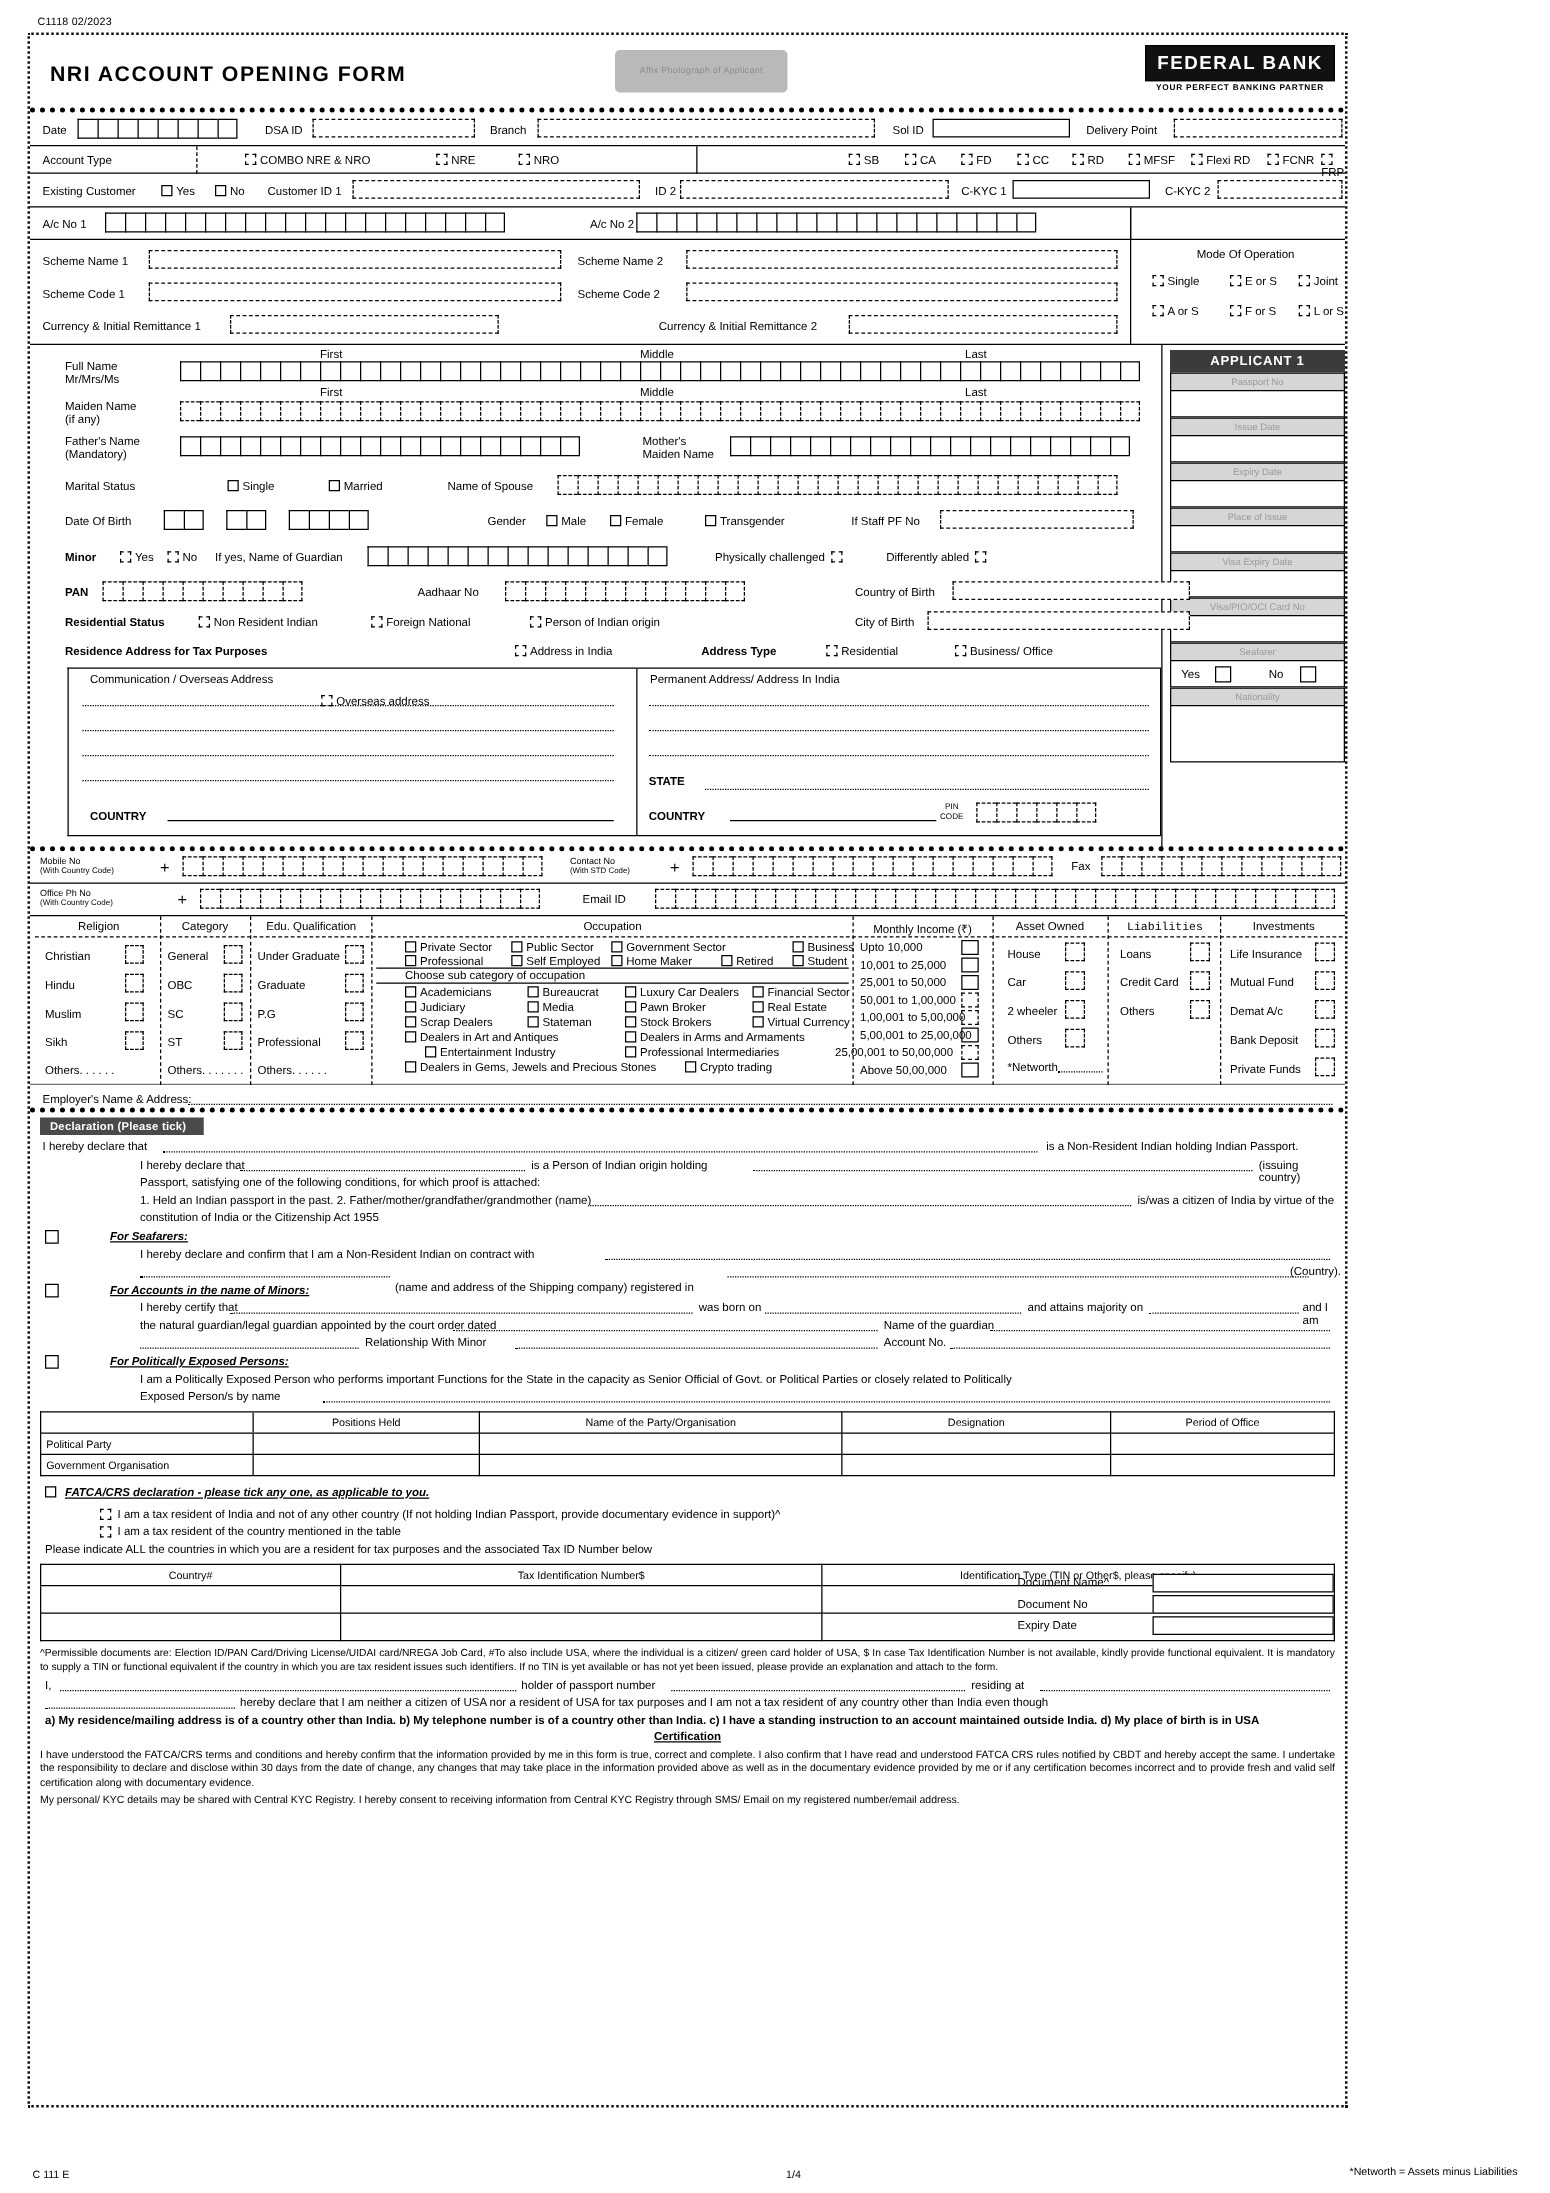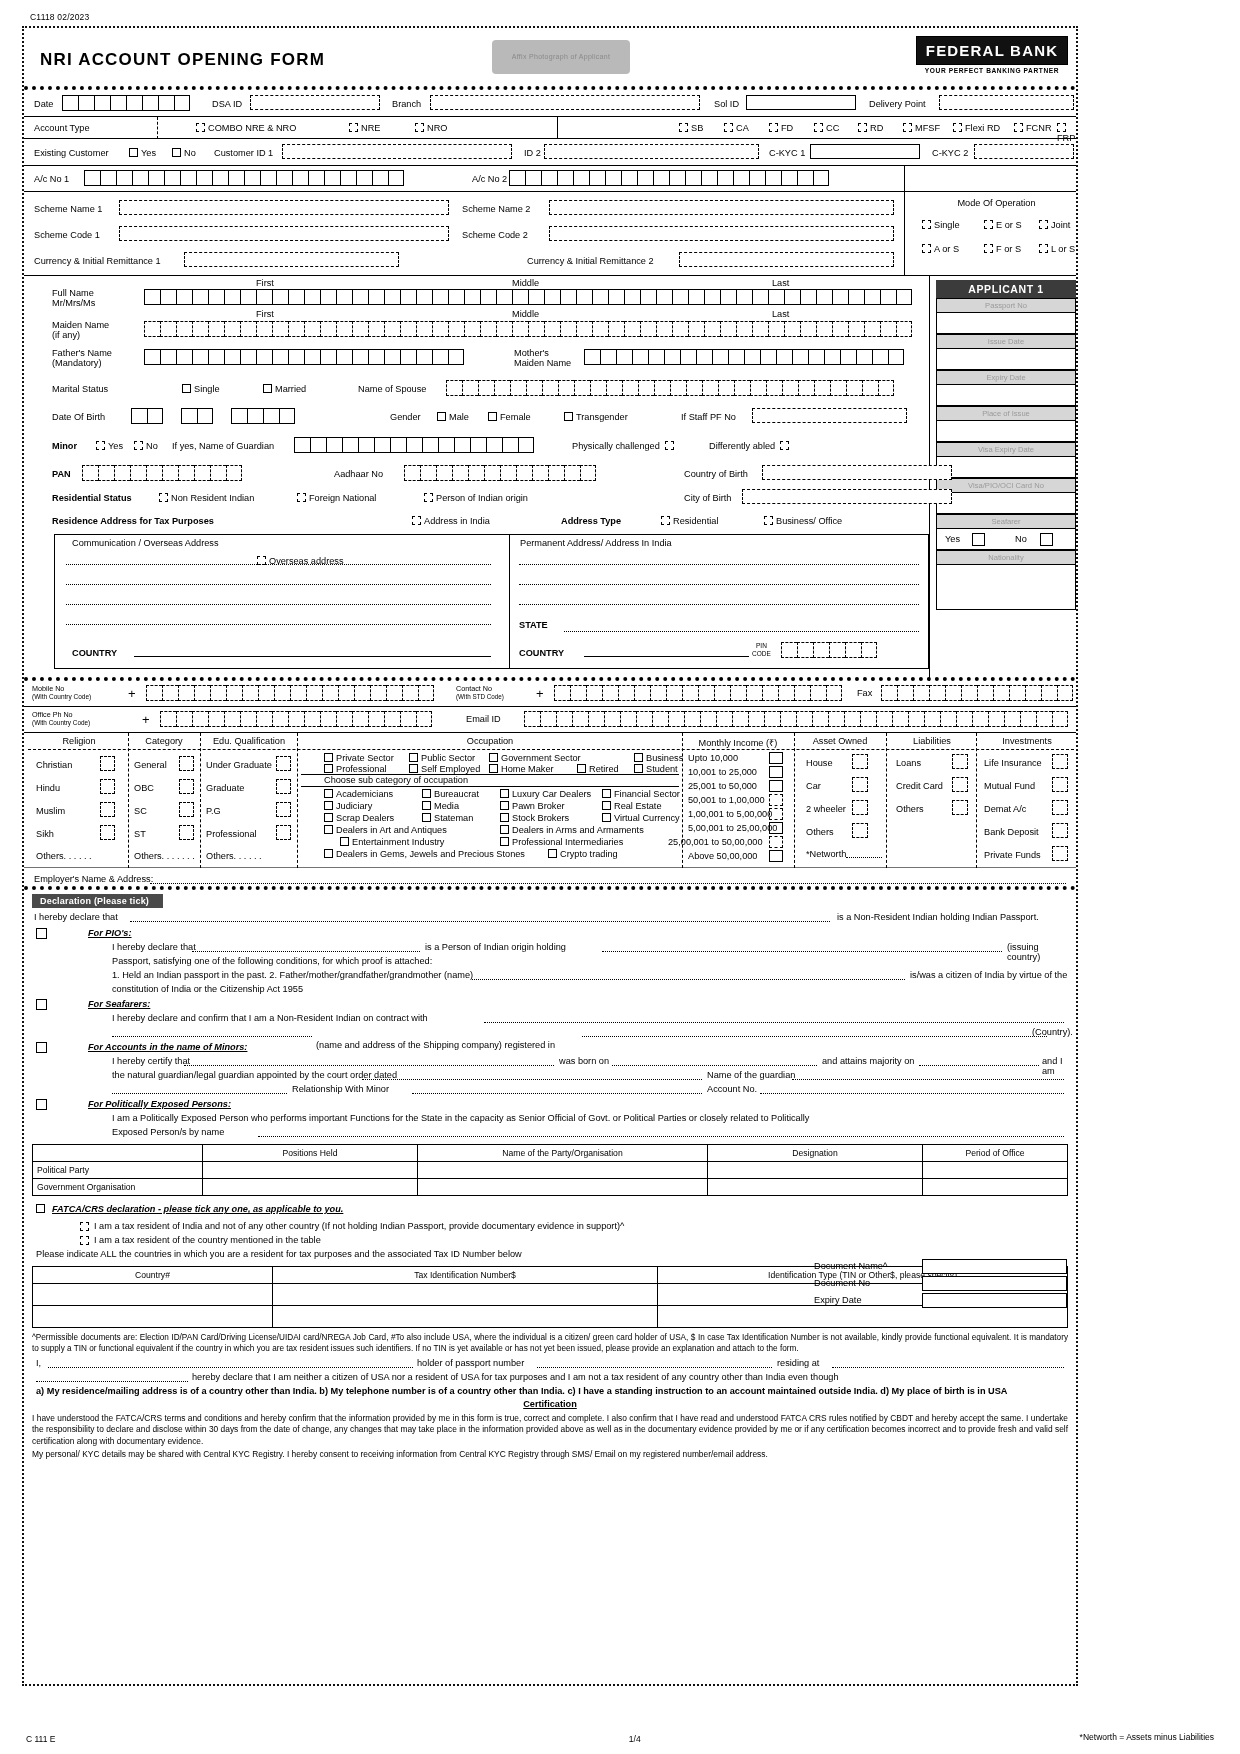--- a/index.html
+++ b/index.html
@@ -820,21 +820,21 @@
       <span class="abs" style="left:828px; top:21px; width:16px; height:15px; border:1px dashed #000;"></span>
       <span class="abs lbl" style="left:782px; top:48px;">Car</span>
       <span class="abs" style="left:828px; top:44px; width:16px; height:15px; border:1px dashed #000;"></span>
       <span class="abs lbl" style="left:782px; top:71px;">2 wheeler</span>
       <span class="abs" style="left:828px; top:67px; width:16px; height:15px; border:1px dashed #000;"></span>
       <span class="abs lbl" style="left:782px; top:94px;">Others</span>
       <span class="abs" style="left:828px; top:90px; width:16px; height:15px; border:1px dashed #000;"></span>
       <span class="abs lbl" style="left:782px; top:116px;">*Networth</span>
       <div class="abs" style="left:822px; top:124px; width:36px; border-bottom:1px dotted #000;"></div>
 
-      <div class="abs" style="left:866px; top:3px; width:84px; text-align:center;">Liabilities</div>
+      <div class="abs" style="left:866px; top:3px; width:84px; text-align:center;font-family:Liberation Mono, monospace;">Liabilities</div>
       <span class="abs lbl" style="left:872px; top:25px;">Loans</span>
       <span class="abs" style="left:928px; top:21px; width:16px; height:15px; border:1px dashed #000;"></span>
       <span class="abs lbl" style="left:872px; top:48px;">Credit Card</span>
       <span class="abs" style="left:928px; top:44px; width:16px; height:15px; border:1px dashed #000;"></span>
       <span class="abs lbl" style="left:872px; top:71px;">Others</span>
       <span class="abs" style="left:928px; top:67px; width:16px; height:15px; border:1px dashed #000;"></span>
 
       <div class="abs" style="left:956px; top:3px; width:94px; text-align:center;">Investments</div>
       <span class="abs lbl" style="left:960px; top:25px;">Life Insurance</span>
       <span class="abs" style="left:1028px; top:21px; width:16px; height:15px; border:1px dashed #000;"></span>
@@ -856,24 +856,20 @@
     <div style="position:relative; padding:4px 8px 0 8px;">
       <div class="sec-title">Declaration (Please tick)</div>
 
       <div style="position:relative; height:16px; margin-top:2px;">
         <span class="abs lbl" style="left:2px; top:2px;">I hereby declare that</span>
         <div class="abs" style="left:98px; top:11px; width:700px; border-bottom:1px dotted #000;"></div>
         <span class="abs lbl" style="left:805px; top:2px;">is a Non-Resident Indian holding Indian Passport.</span>
       </div>
 
       
-      <div style="position:relative; height:15px;">
-        <span class="abs cbsq" style="left:4px; top:2px;"></span>
-        <span class="abs lbl-b" style="left:56px; top:2px; font-style:italic; text-decoration:underline;">For PIO's:</span>
-      </div>
       <div style="position:relative; height:14px;">
         <span class="abs lbl" style="left:80px; top:1px;">I hereby declare that</span>
         <div class="abs" style="left:160px; top:10px; width:228px; border-bottom:1px dotted #000;"></div>
         <span class="abs lbl" style="left:393px; top:1px;">is a Person of Indian origin holding</span>
         <div class="abs" style="left:570px; top:10px; width:400px; border-bottom:1px dotted #000;"></div>
         <span class="abs lbl" style="left:975px; top:1px;">(issuing country)</span>
       </div>
       <div style="position:relative; height:14px;">
         <span class="abs lbl" style="left:80px; top:1px;">Passport, satisfying one of the following conditions, for which proof is attached:</span>
       </div>
@@ -941,21 +937,21 @@
       <div style="position:relative; height:16px;">
         <span class="abs lbl" style="left:80px; top:1px;">Exposed Person/s by name</span>
         <div class="abs" style="left:226px; top:10px; width:806px; border-bottom:1px dotted #000;"></div>
       </div>
 
       
       <table class="grid" style="margin-top:2px;">
         <tbody>
             <tr>
           <td style="width:170px; border-right:1px dashed #000;"></td>
-          <td style="width:215px;">Positions Held</td>
+          <td style="width:181px;">Positions Held</td>
           <td style="width:290px;">Name of the Party/Organisation</td>
           <td style="width:215px;">Designation</td>
           <td>Period of Office</td>
         </tr>
         <tr>
           <td style="text-align:left; border-right:1px dashed #000;">Political Party</td>
           <td>&nbsp;</td>
           <td>&nbsp;</td>
           <td>&nbsp;</td>
           <td>&nbsp;</td>

